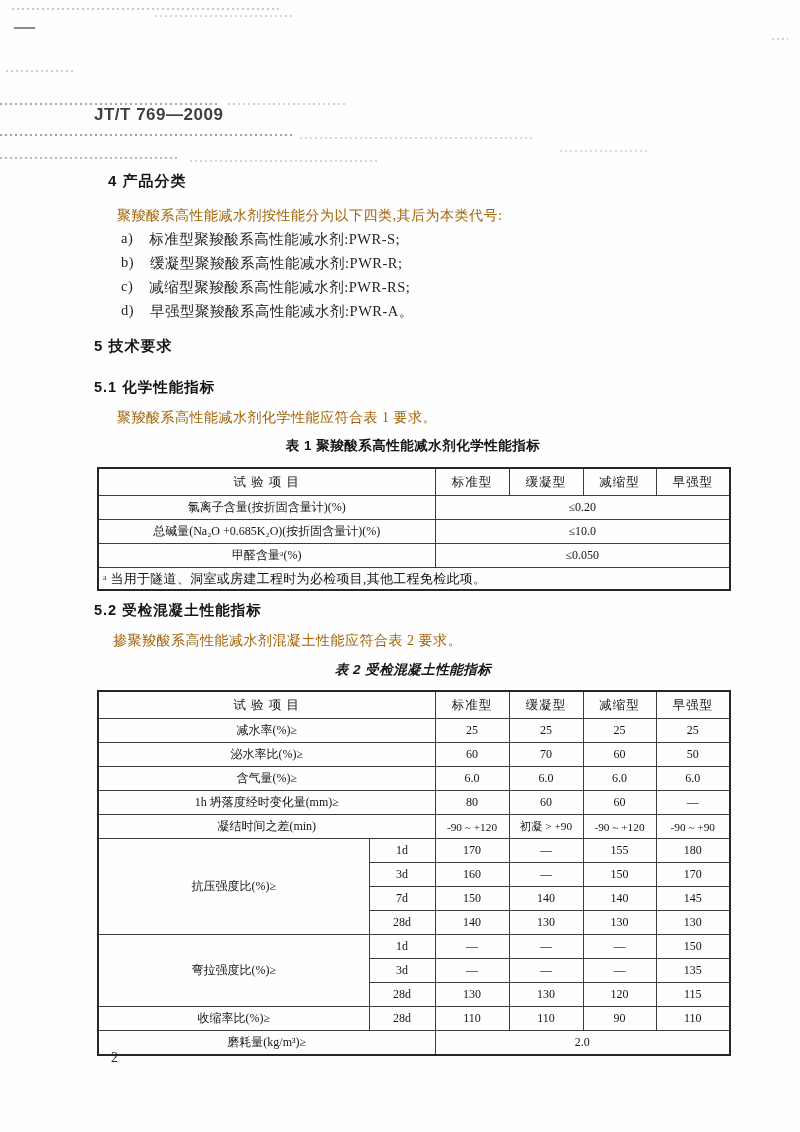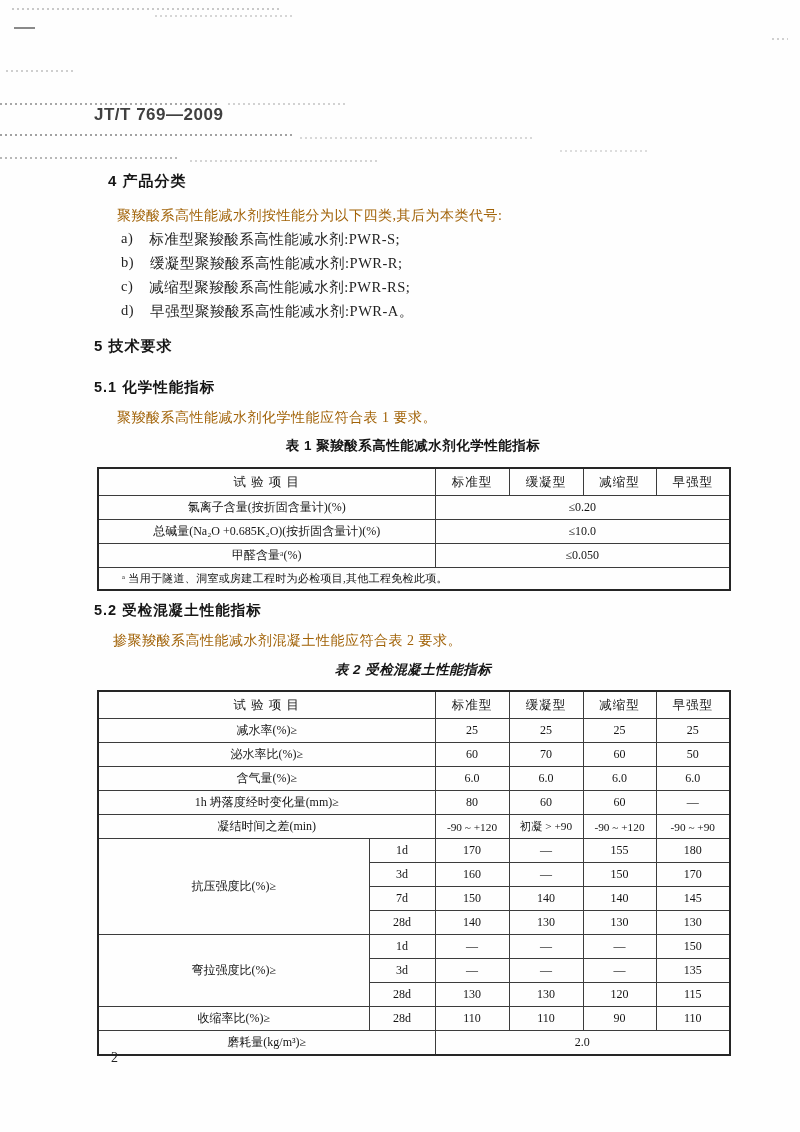--- a/index.html
+++ b/index.html
@@ -19,21 +19,21 @@
   table.tbl{
     border-collapse:collapse;table-layout:fixed;width:632px;
     border:2px solid #262626;
   }
   .tbl th,.tbl td{
     border:1px solid #3c3c3c;text-align:center;vertical-align:middle;
     font-size:12px;font-weight:400;color:#141414;padding:0 2px;
     overflow:hidden;white-space:nowrap;
   }
   .tbl th{font-size:12.5px;letter-spacing:1px;}
-  .t1 th{height:26px;} .t1 td{height:23px;margin-left:28px;} .t1 td.note{height:21px;text-align:left;padding-left:23px;font-size:11px;letter-spacing:.3px;}
+  .t1 th{height:26px;} .t1 td{height:23px;margin-left:28px;} .t1 td.note{height:21px;text-align:left;padding-left:4px;font-size:13px;letter-spacing:.3px;}
   .t2 th{height:26px;} .t2 td{height:23px;}
   td.small{font-size:11.3px;letter-spacing:0;}
   .pgnum{font-size:14px;color:#222;}
   
   .dots{height:2px;background-image:repeating-linear-gradient(90deg,currentColor 0 2px,transparent 2px 5px);pointer-events:none;}
   .dash{height:2px;background:#8a8a8a;pointer-events:none;}
 </style>
 </head>
 <body>
 

